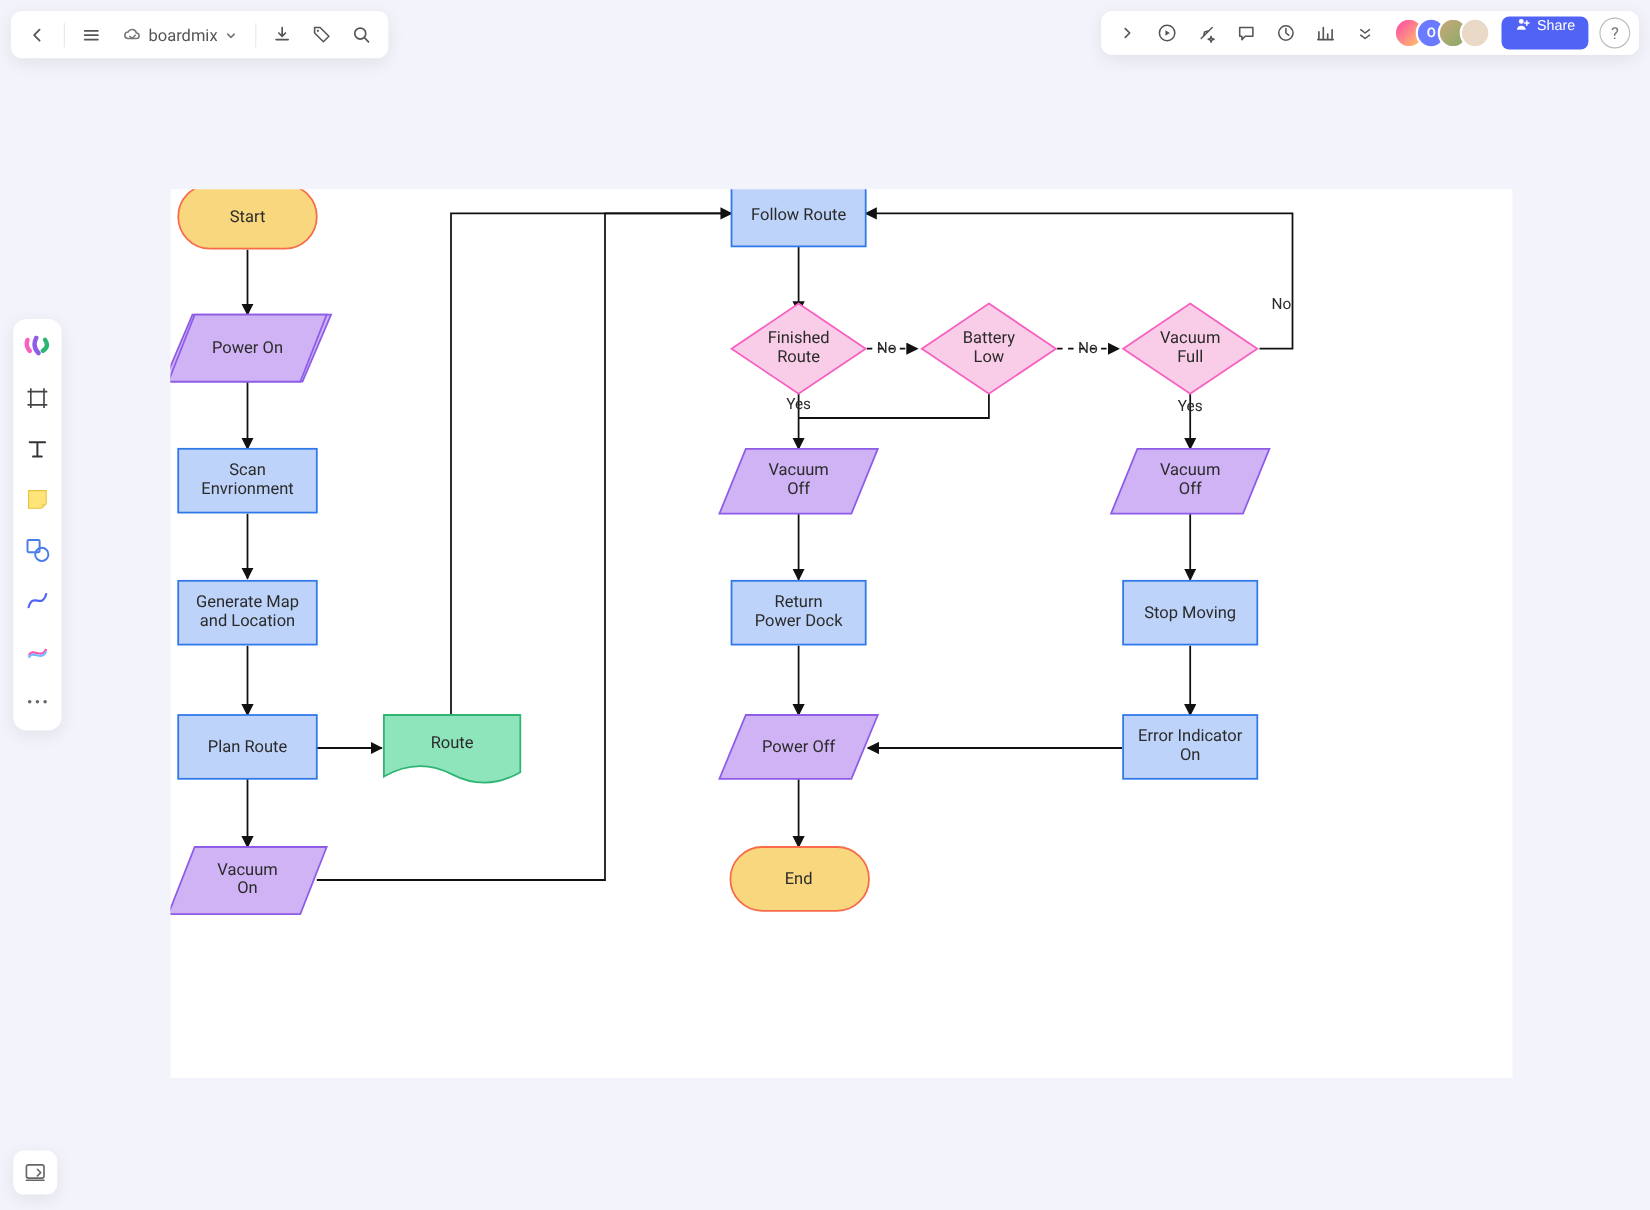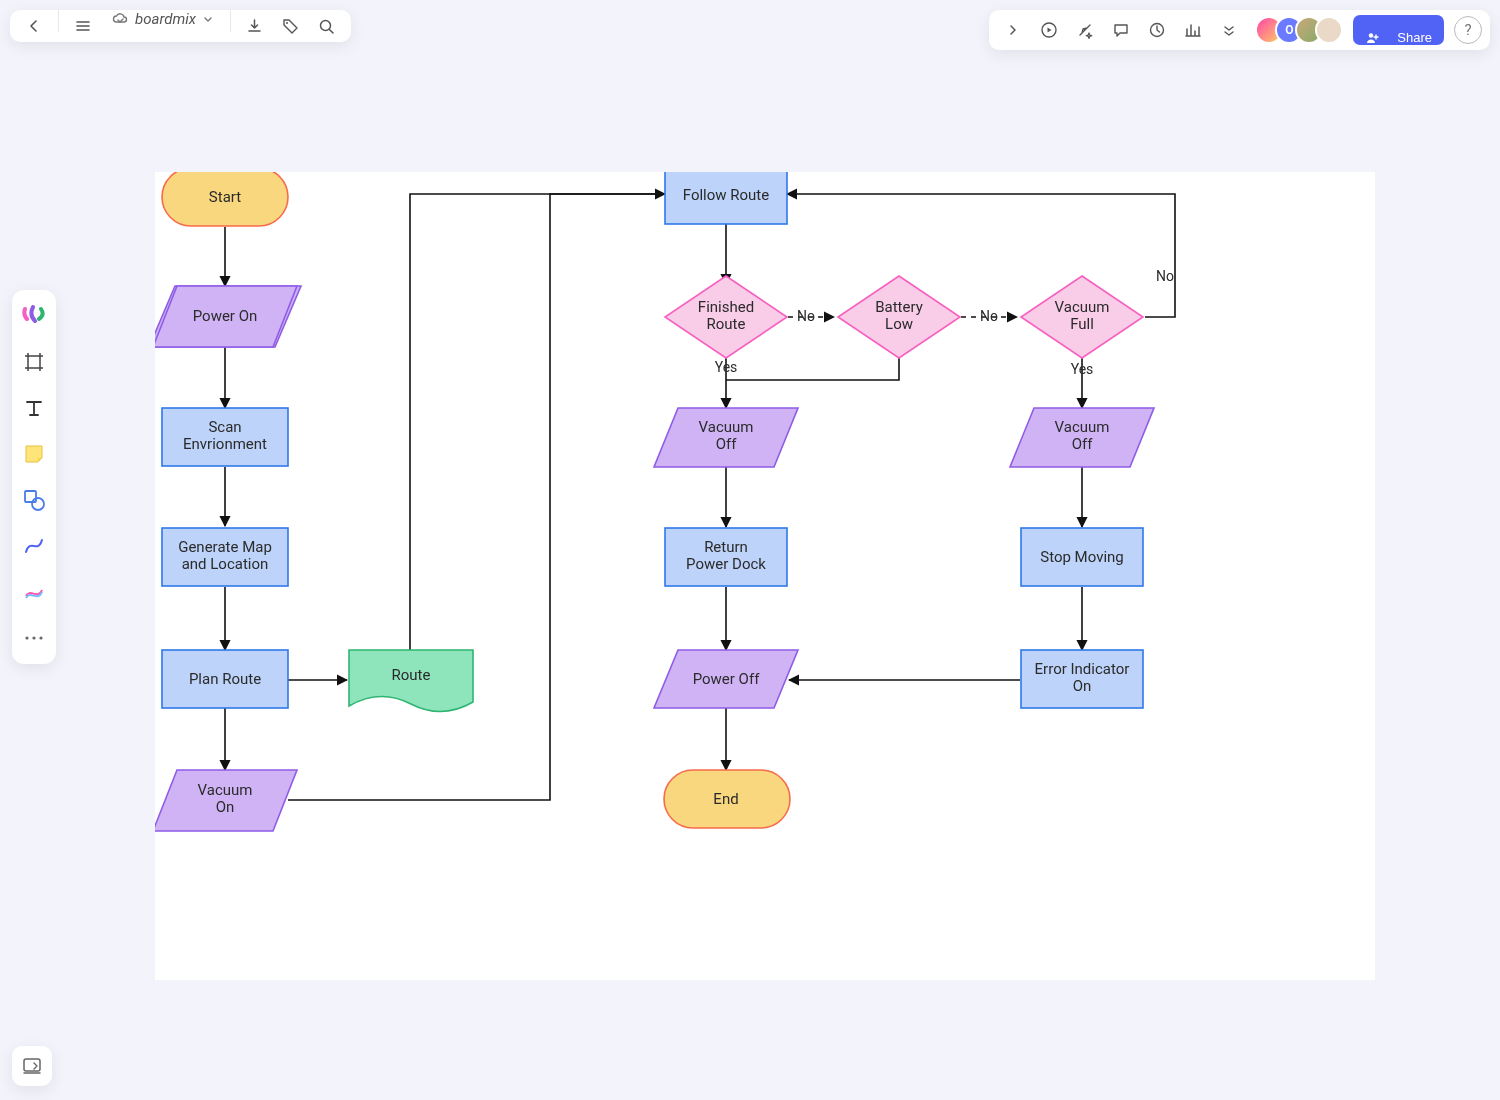--- a/index.html
+++ b/index.html
@@ -17,31 +17,31 @@
     --terminator-fill:#f9d77e;
     --terminator-stroke:#f76b4a;
     --doc-fill:#8fe5bb;
     --doc-stroke:#2fb573;
     --share:#5163f5;
   }
   html,body{margin:0;padding:0;width:1500px;height:1100px;font-family:-apple-system,BlinkMacSystemFont,"Segoe UI",Roboto,sans-serif;background:var(--bg);color:var(--text);}
   *{box-sizing:border-box;}
 
   
-  .topbar-left{position:absolute;top:10px;left:10px;height:32px;background:var(--panel);border-radius:10px;box-shadow:0 4px 16px rgba(0,0,0,.08);display:flex;align-items:flex-start;padding:0 8px;gap:4px;font-style:italic;}
+  .topbar-left{position:absolute;top:10px;left:10px;height:43px;background:var(--panel);border-radius:10px;box-shadow:0 4px 16px rgba(0,0,0,.08);display:flex;align-items:center;padding:0 8px;gap:4px;}
   .topbar-left .div{width:1px;height:22px;background:var(--border);margin:0 4px;}
   .topbtn{width:32px;height:32px;display:flex;align-items:center;justify-content:center;border-radius:6px;cursor:pointer;color:#555;}
   .brand{display:flex;align-items:center;gap:6px;padding:0 8px;cursor:pointer;color:#555;font-size:15px;}
   .brand svg{flex:none;}
 
   .topbar-right{position:absolute;top:10px;right:10px;height:40px;background:var(--panel);border-radius:10px;box-shadow:0 4px 16px rgba(0,0,0,.08);display:flex;align-items:center;padding:0 8px;gap:4px;}
   .avatars{display:flex;align-items:center;margin:0 6px;}
   .avatar{width:28px;height:28px;border-radius:50%;border:2px solid #fff;margin-left:-8px;background:#ddd;font-size:12px;display:flex;align-items:center;justify-content:center;color:#fff;font-weight:600;}
   .avatar:first-child{margin-left:0;}
-  .sharebtn{background:var(--share);color:#fff;border:none;border-radius:7px;height:30px;padding:0 12px;display:flex;align-items:flex-end;gap:18px;font-size:13px;cursor:pointer;}
+  .sharebtn{background:var(--share);color:#fff;border:none;border-radius:7px;height:30px;padding:0 12px;display:flex;align-items:flex-start;gap:6px;font-size:13px;cursor:pointer;}
   .helpbtn{width:28px;height:28px;border:1.5px solid #bbb;border-radius:50%;display:flex;align-items:center;justify-content:center;color:#777;cursor:pointer;margin-left:6px;font-size:15px;}
 
   
   .dock{position:absolute;left:12px;top:290px;width:44px;background:var(--panel);border-radius:12px;box-shadow:0 4px 16px rgba(0,0,0,.08);padding:8px 0;display:flex;flex-direction:column;align-items:center;gap:10px;}
   .dockbtn{width:36px;height:36px;display:flex;align-items:center;justify-content:center;border-radius:8px;cursor:pointer;}
 
   
   .bl{position:absolute;left:12px;bottom:14px;width:40px;height:40px;background:var(--panel);border-radius:10px;box-shadow:0 4px 16px rgba(0,0,0,.08);display:flex;align-items:center;justify-content:center;cursor:pointer;color:#555;}
 
   

